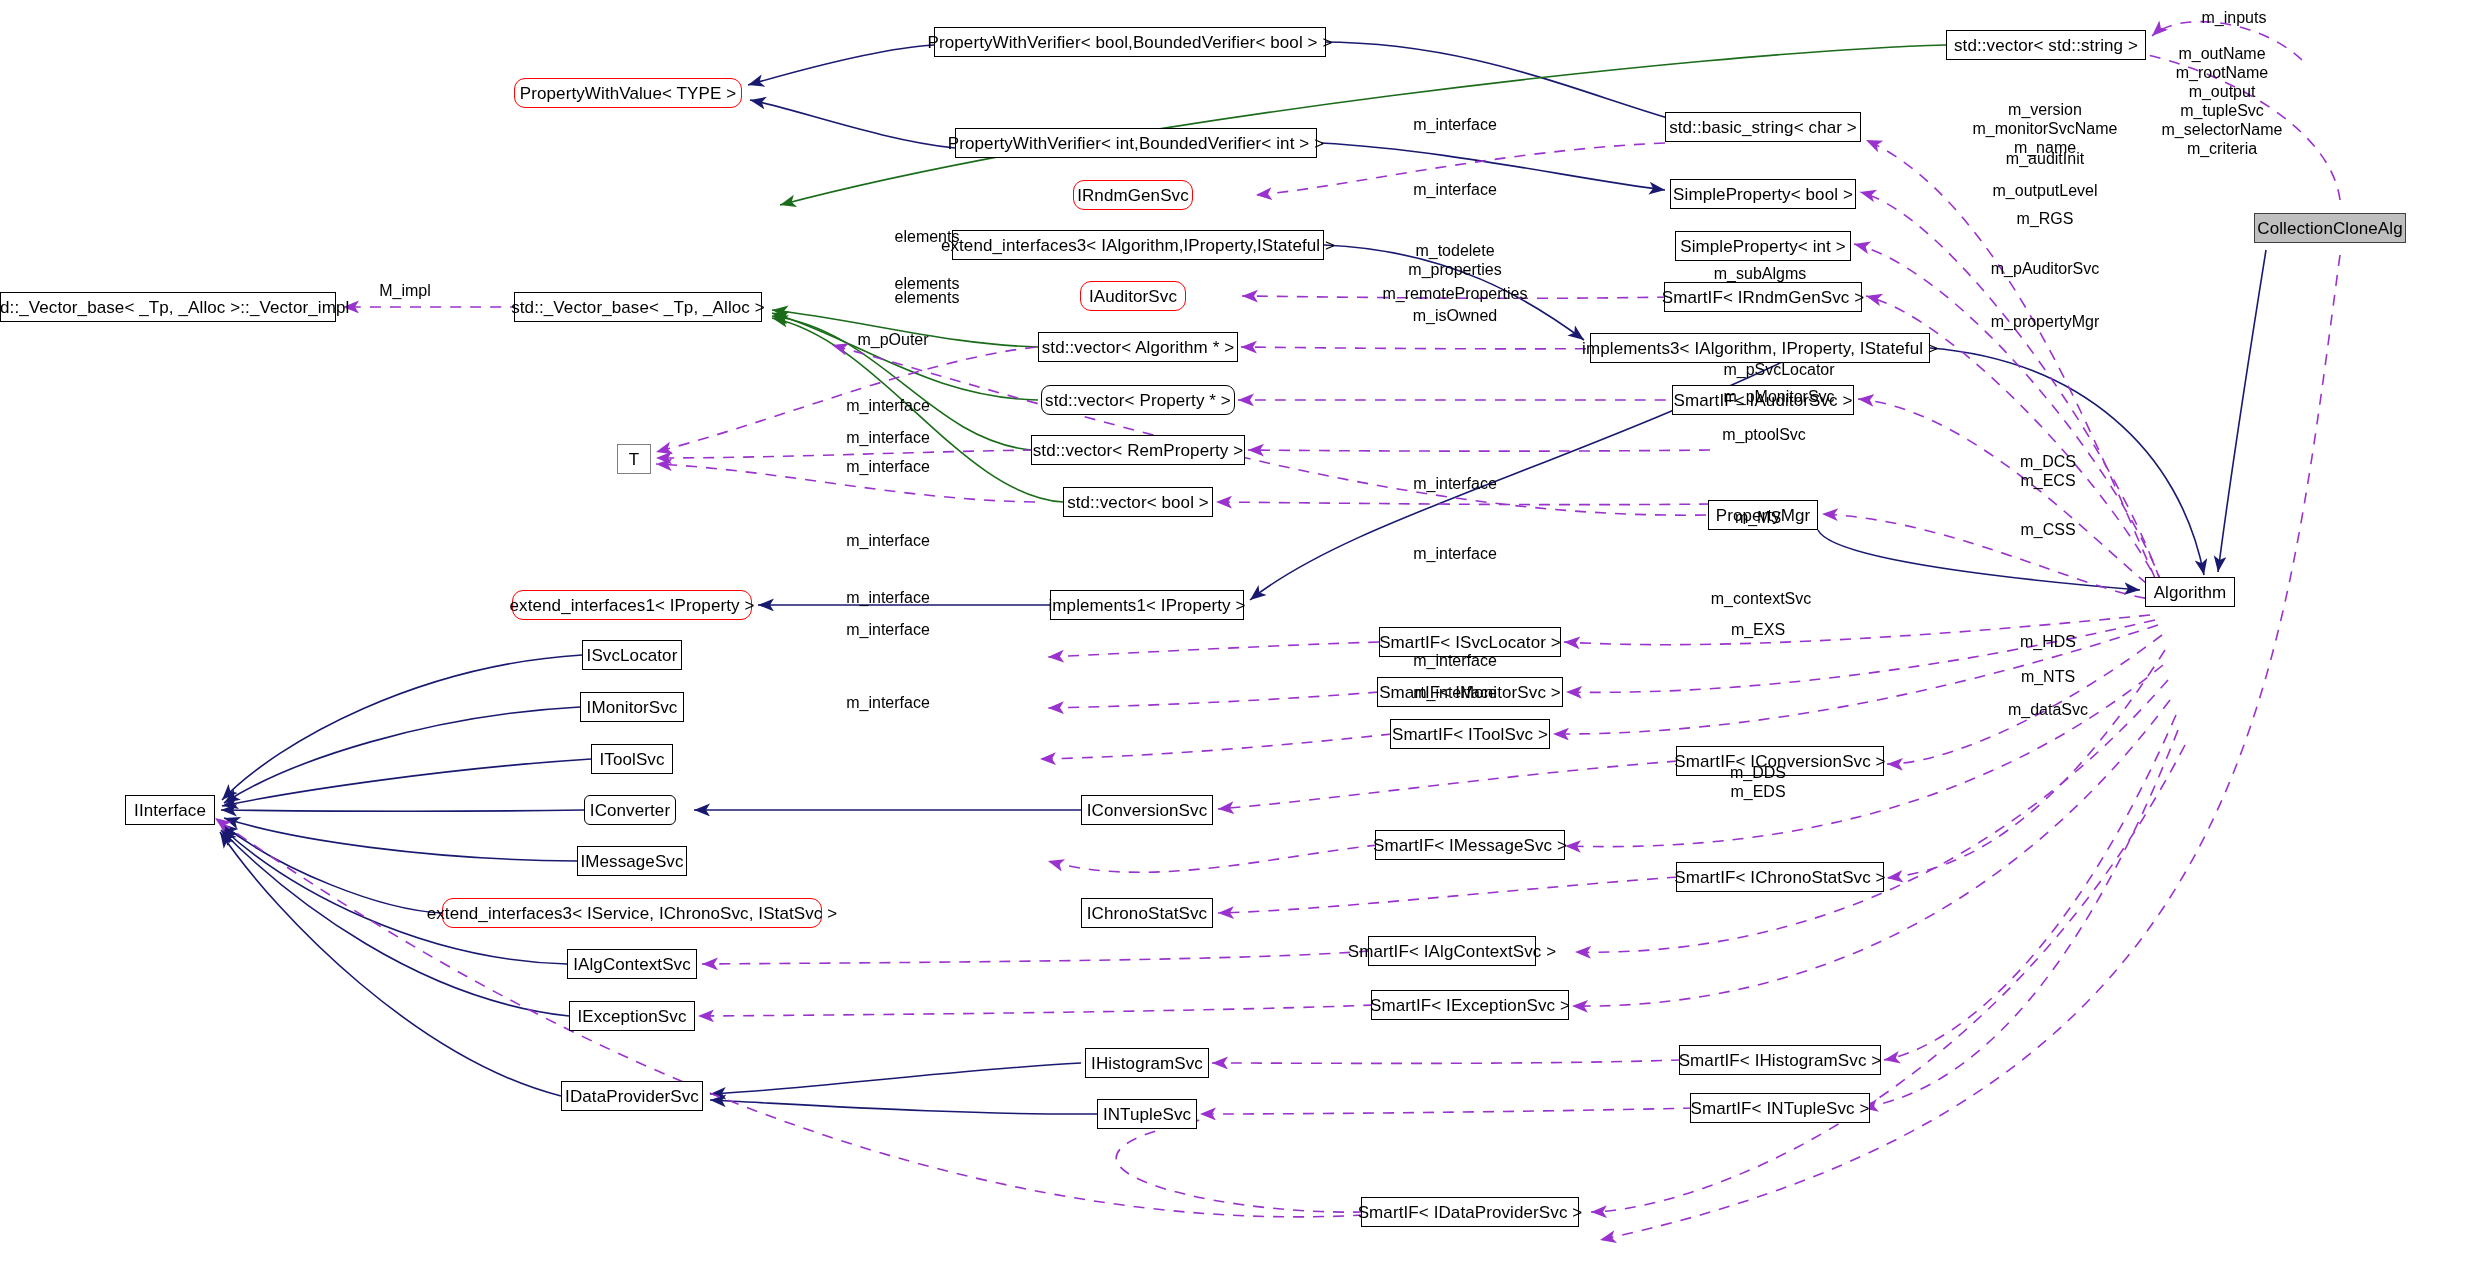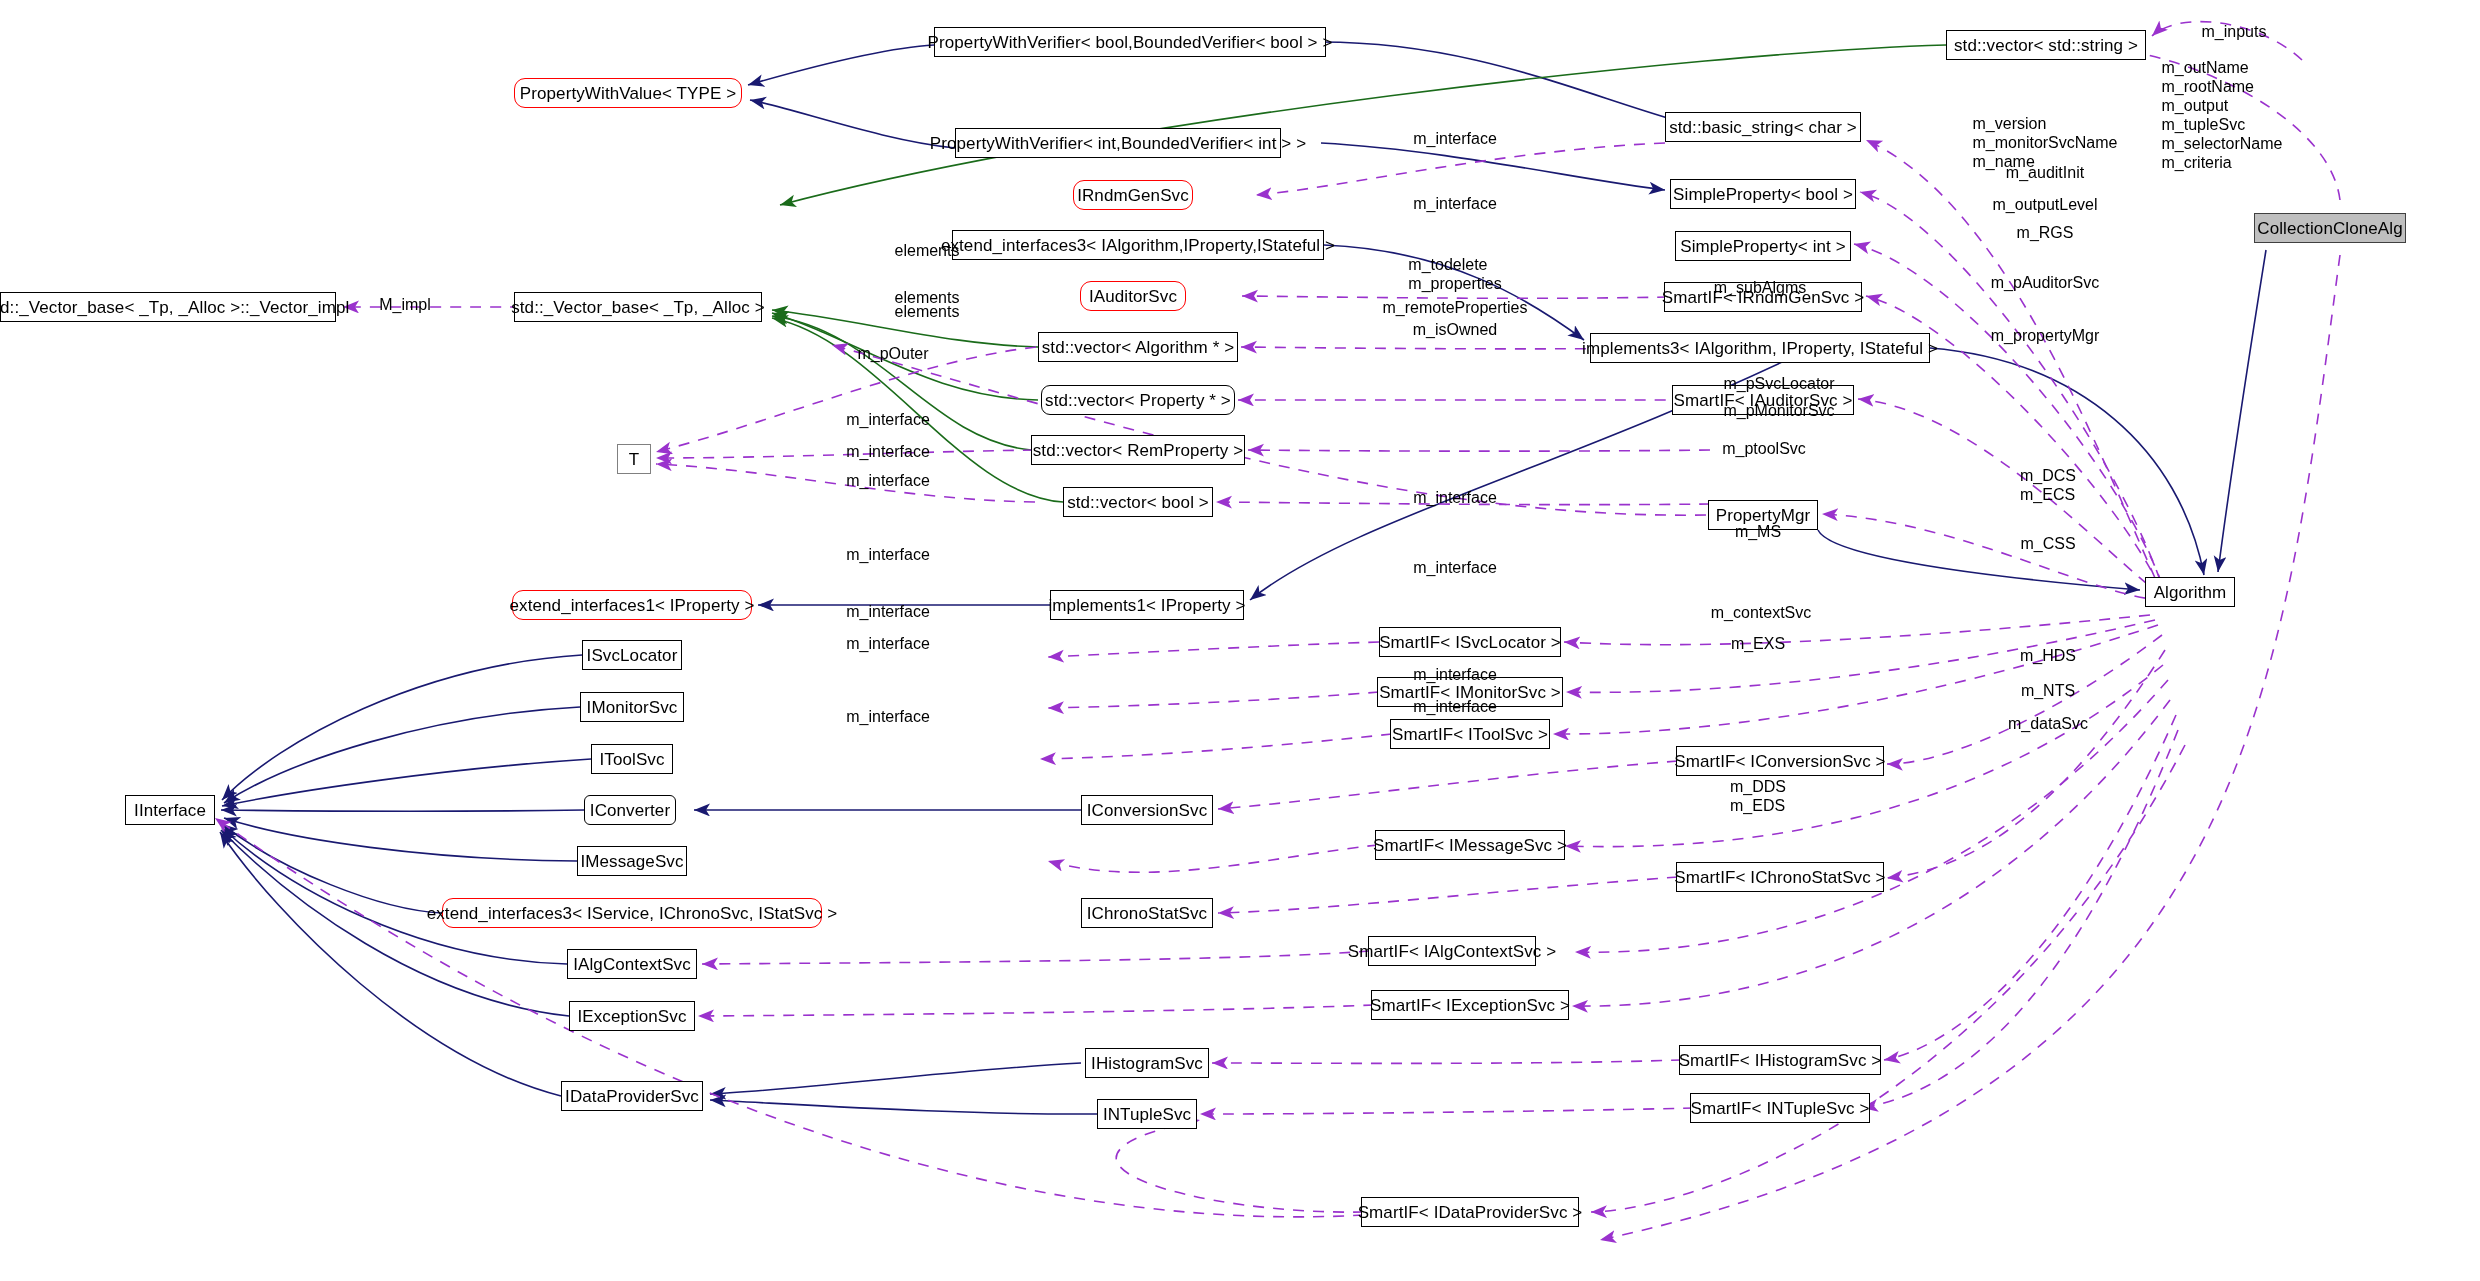--- a/index.html
+++ b/index.html
@@ -24,22 +24,22 @@
   }
   .node.red{border-color:#ff0000;border-radius:11px;}
   .node.gray{background:#bfbfbf;border-color:#404040;}
   .node.tiny{font-size:17px;padding:0 10px;height:30px;border-color:#808080;}
   .elabel{
     position:absolute;
     font-size:16px;
     color:#000000;
     white-space:pre;
     line-height:19px;
+    text-align:center;
     transform:translateX(-50%);
-    margin-top:14px;
   }
 </style>
 </head>
 <body>
 
 <div id="canvas">
 
   <svg id="edges" viewBox="0 0 2480 1281">
     <defs>
       <marker id="navy" markerWidth="12" markerHeight="12" refX="10" refY="4" orient="auto">
@@ -131,21 +131,21 @@
       <path d="M1694,1108 C1520,1112 1320,1114 1200,1114"></path>
       <path d="M1364,1212 C1200,1215 1000,1160 1200,1120"></path>
       <path d="M1364,1215 C1100,1230 700,1160 215,818"></path>
     </g>
   </svg>
 
   <div id="nodes">
       <div class="node gray" style="left: 2254px; top: 213px; width: 152px;">CollectionCloneAlg</div>
       <div class="node" style="left: 2145px; top: 577px; width: 90px;">Algorithm</div>
       <div class="node" style="left: 934px; top: 27px; width: 392px;">PropertyWithVerifier&lt; bool,BoundedVerifier&lt; bool &gt; &gt;</div>
-      <div class="node" style="left: 955px; top: 128px; width: 326px;">PropertyWithVerifier&lt; int,BoundedVerifier&lt; int &gt; &gt;</div>
+      <div class="node" style="left: 955px; top: 128px; width: 362px;">PropertyWithVerifier&lt; int,BoundedVerifier&lt; int &gt; &gt;</div>
       <div class="node red" style="left: 514px; top: 78px; width: 228px;">PropertyWithValue&lt; TYPE &gt;</div>
       <div class="node" style="left: 1946px; top: 30px; width: 200px;">std::vector&lt; std::string &gt;</div>
       <div class="node" style="left: 1665px; top: 112px; width: 196px;">std::basic_string&lt; char &gt;</div>
       <div class="node" style="left: 1670px; top: 179px; width: 186px;">SimpleProperty&lt; bool &gt;</div>
       <div class="node" style="left: 1675px; top: 231px; width: 176px;">SimpleProperty&lt; int &gt;</div>
       <div class="node red" style="left: 1073px; top: 180px; width: 120px;">IRndmGenSvc</div>
       <div class="node" style="left: 1664px; top: 282px; width: 198px;">SmartIF&lt; IRndmGenSvc &gt;</div>
       <div class="node" style="left: 952px; top: 230px; width: 372px;">extend_interfaces3&lt; IAlgorithm,IProperty,IStateful &gt;</div>
       <div class="node" style="left: 1590px; top: 333px; width: 340px;">implements3&lt; IAlgorithm, IProperty, IStateful &gt;</div>
       <div class="node red" style="left: 1080px; top: 281px; width: 106px;">IAuditorSvc</div>

